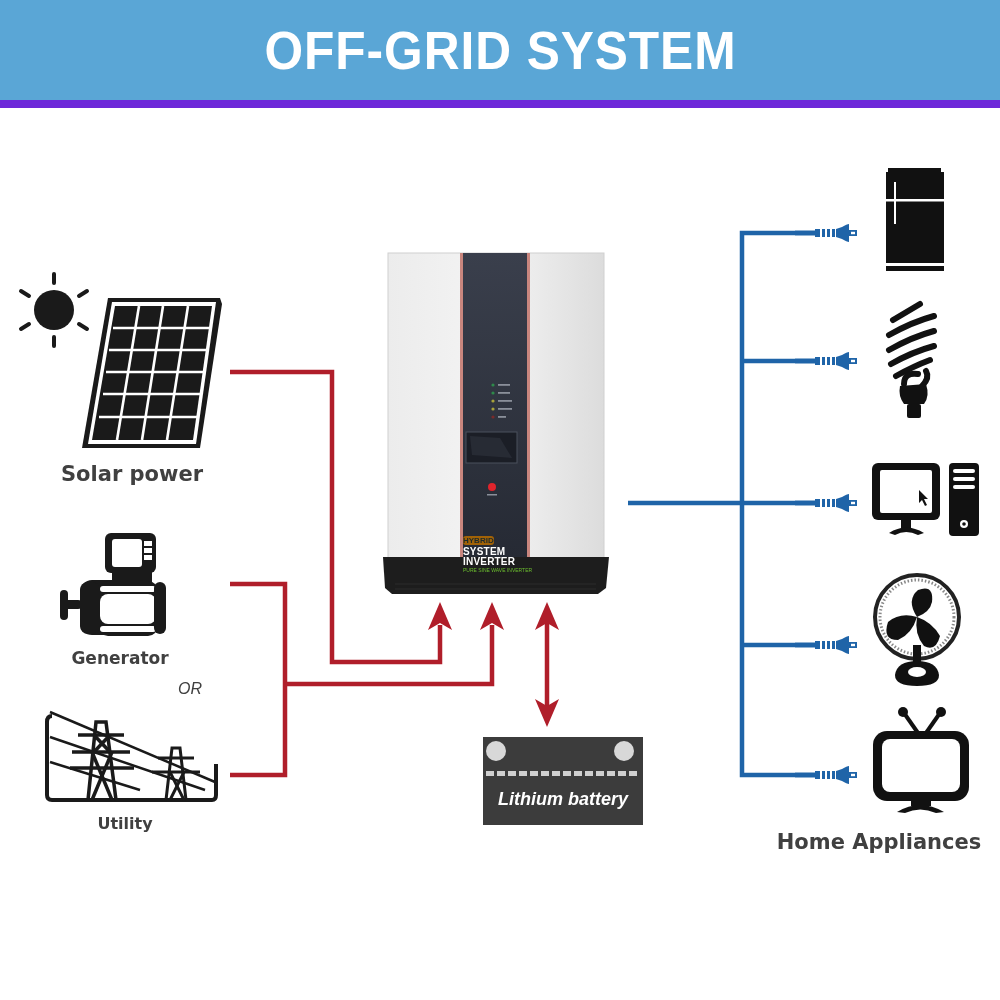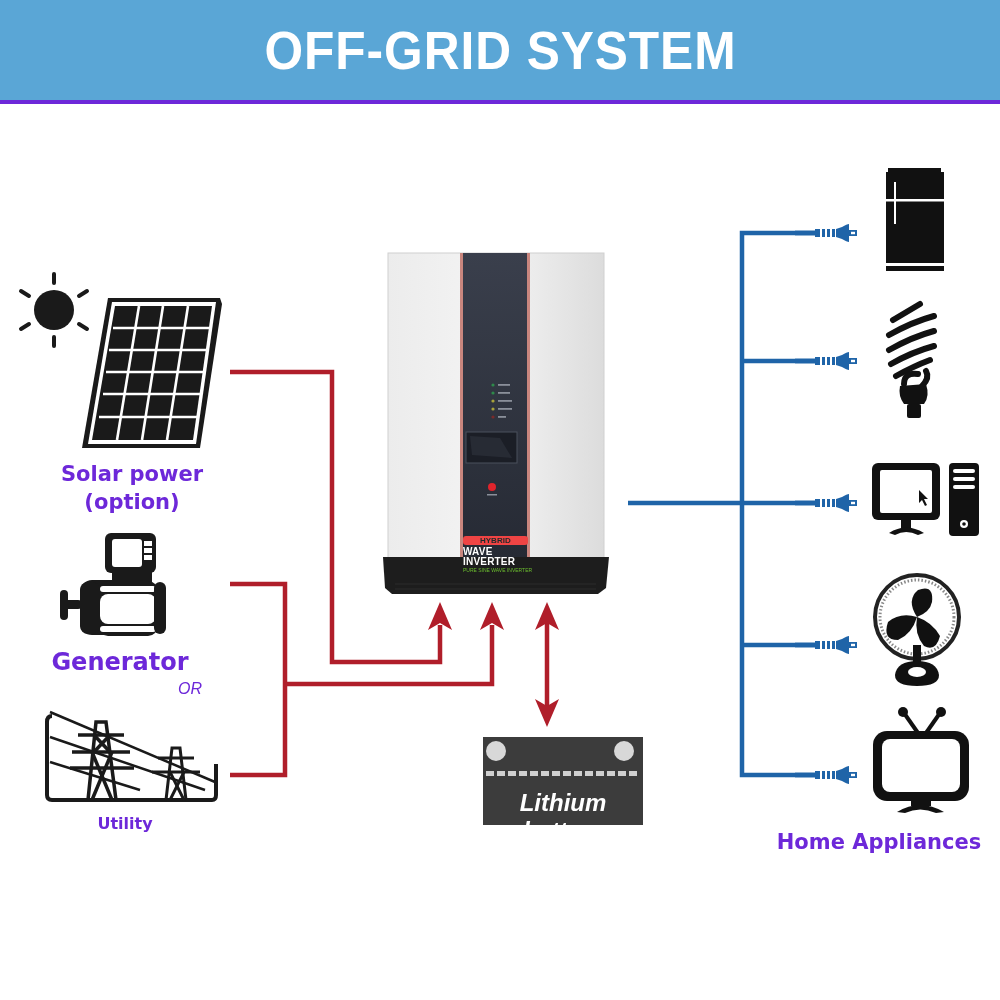--- a/index.html
+++ b/index.html
@@ -1,29 +1,29 @@
 <!DOCTYPE html>
 <html><head>
 <meta charset="utf-8">
 <style>
   html, body { margin:0; padding:0; background:#ffffff; }
   body { width:1000px; height:1000px; position:relative; overflow:hidden; font-family:"Liberation Sans", sans-serif; }
-  .banner { position:absolute; left:0; top:0; width:1000px; height:100px; background:#5aa6d6; display:flex; align-items:center; justify-content:center; border-bottom:4px solid #6d28d9; }
+  .banner { position:absolute; left:0; top:0; width:1000px; height:100px; background:#5aa6d6; display:flex; align-items:center; justify-content:center; border-bottom:8px solid #6d28d9; }
   .banner-title { color:#ffffff; font-family:"Liberation Sans", sans-serif; font-weight:bold; font-size:54px; letter-spacing:1px; transform:scaleX(0.92); }
   svg.diagram { position:absolute; left:0; top:0; }
-  .lbl { position:absolute; font-family:"DejaVu Sans", sans-serif; font-weight:bold; color:#6d28d9; text-align:center; }
+  .lbl { position:absolute; font-family:"DejaVu Sans", sans-serif; font-weight:bold; color:#404040; text-align:center; }
   .lbl-solar { left:42px; top:460px; width:180px; font-size:21px; line-height:28px; }
-  .lbl-gen { left:40px; top:648px; width:160px; font-size:24px; }
+  .lbl-gen { left:40px; top:648px; width:160px; font-size:17px; }
   .lbl-or { left:178px; top:680px; font-size:16px; font-style:italic; font-weight:normal; font-family:"Liberation Sans", sans-serif; }
   .lbl-util { left:50px; top:814px; width:150px; font-size:16px; }
   .lbl-home { left:764px; top:830px; width:230px; font-size:21px; }
   .battery { position:absolute; left:483px; top:737px; width:160px; height:88px; background:#3c3c3c; }
-  .battery-text { position:absolute; left:0; top:52px; width:160px; text-align:center; color:#ffffff; font-family:"Liberation Sans", sans-serif; font-weight:bold; font-style:italic; font-size:24px; }
+  .battery-text { position:absolute; left:0; top:52px; width:160px; text-align:center; color:#ffffff; font-family:"Liberation Sans", sans-serif; font-weight:bold; font-style:italic; font-size:18px; }
   .inv-brand { position:absolute; left:463px; top:529px; width:75px; font-family:"Liberation Sans", sans-serif; }
-  .inv-hybrid { display:inline-block; background:#ef4444; color:#1e2a2a; font-size:8px; padding:0 17px; border-radius:3px; font-weight:bold; }
+  .inv-hybrid { display:inline-block; background:#a16207; color:#1e2a2a; font-size:8px; padding:0 0; border-radius:3px; font-weight:bold; }
   .inv-solar { color:#ffffff; font-size:10px; line-height:10px; font-weight:bold; letter-spacing:0.2px; }
   .inv-sub { color:#6cbf2f; font-size:5px; line-height:6px; }
 </style>
 </head>
 <body>
 
 <div class="banner">
   <div class="banner-title">OFF-GRID SYSTEM</div>
 </div>
 
@@ -253,30 +253,29 @@
     <circle cx="941" cy="712" r="5" fill="#111111"></circle>
     <rect x="873" y="731" width="96" height="70" rx="14" fill="#111111"></rect>
     <rect x="882" y="739" width="78" height="53" rx="8" fill="#ffffff"></rect>
     <path d="M897,812 Q920,798 944,812 L936,813 Q920,806 905,813 Z" fill="#111111"></path>
     <rect x="911" y="799" width="20" height="7" fill="#111111"></rect>
   </g>
 </svg>
 
 <div class="lbl lbl-solar">
   <div>Solar power</div>
-  <div>(option)</div>
 </div>
 <div class="lbl lbl-gen">Generator</div>
 <div class="lbl lbl-or">OR</div>
 <div class="lbl lbl-util">Utility</div>
 <div class="lbl lbl-home">Home Appliances</div>
 
 <div class="inv-brand">
   <span class="inv-hybrid">HYBRID</span>
-  <div class="inv-solar">WAVE INVERTER</div>
+  <div class="inv-solar">SYSTEM INVERTER</div>
   <div class="inv-sub">PURE SINE WAVE INVERTER</div>
 </div>
 
 <div class="battery">
   <div class="battery-text">Lithium battery</div>
 </div>
 
 <style>
   
   .battery { z-index:0; }

